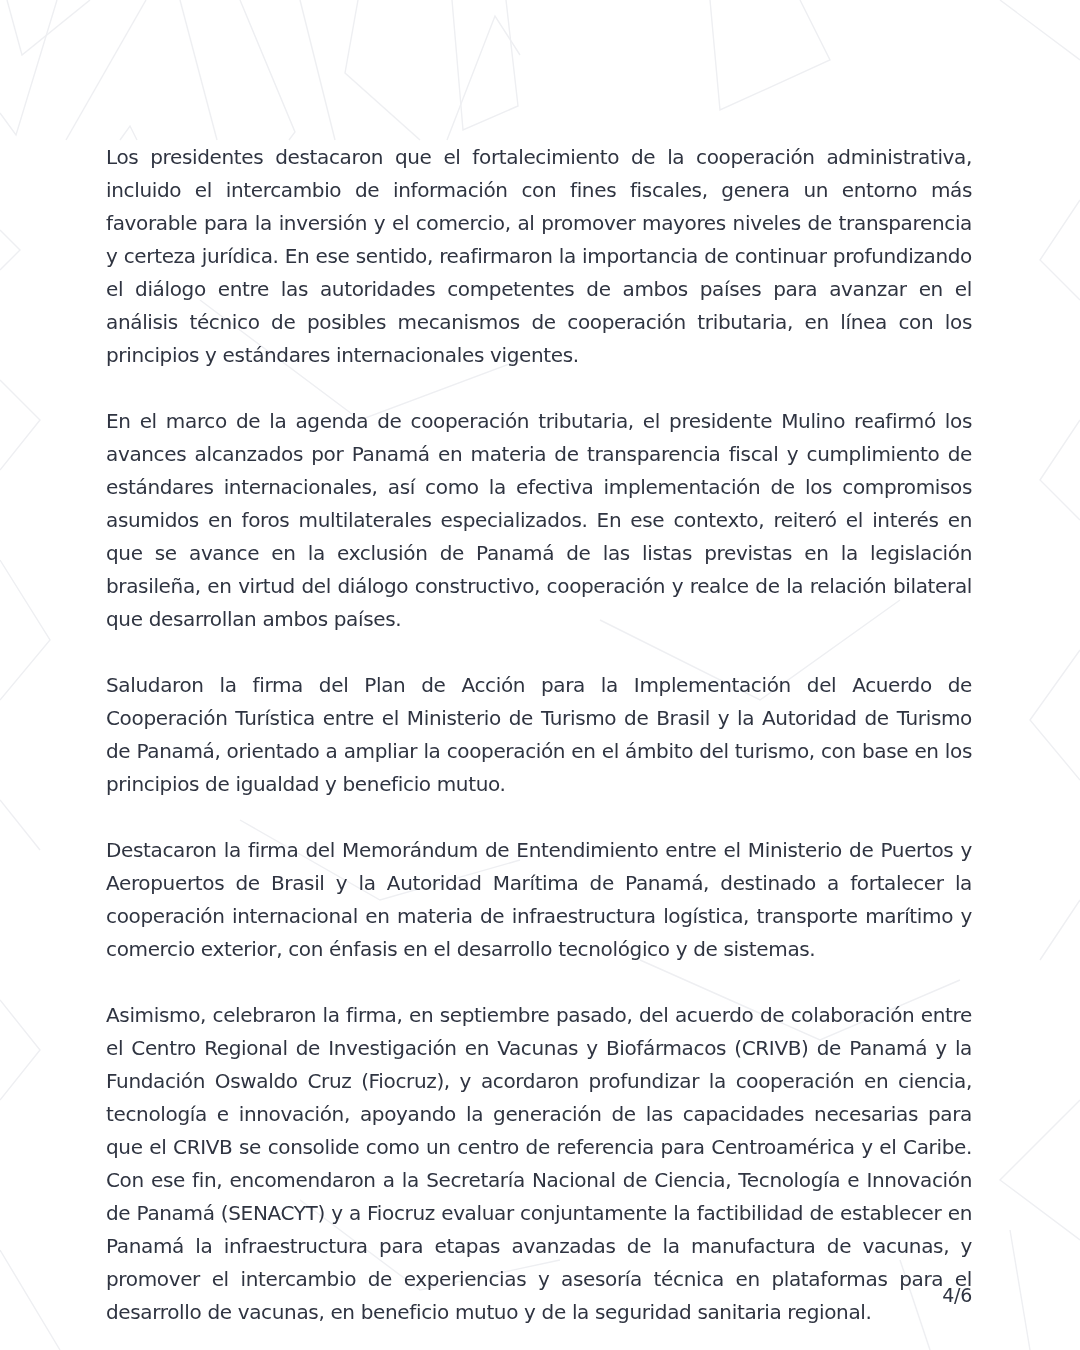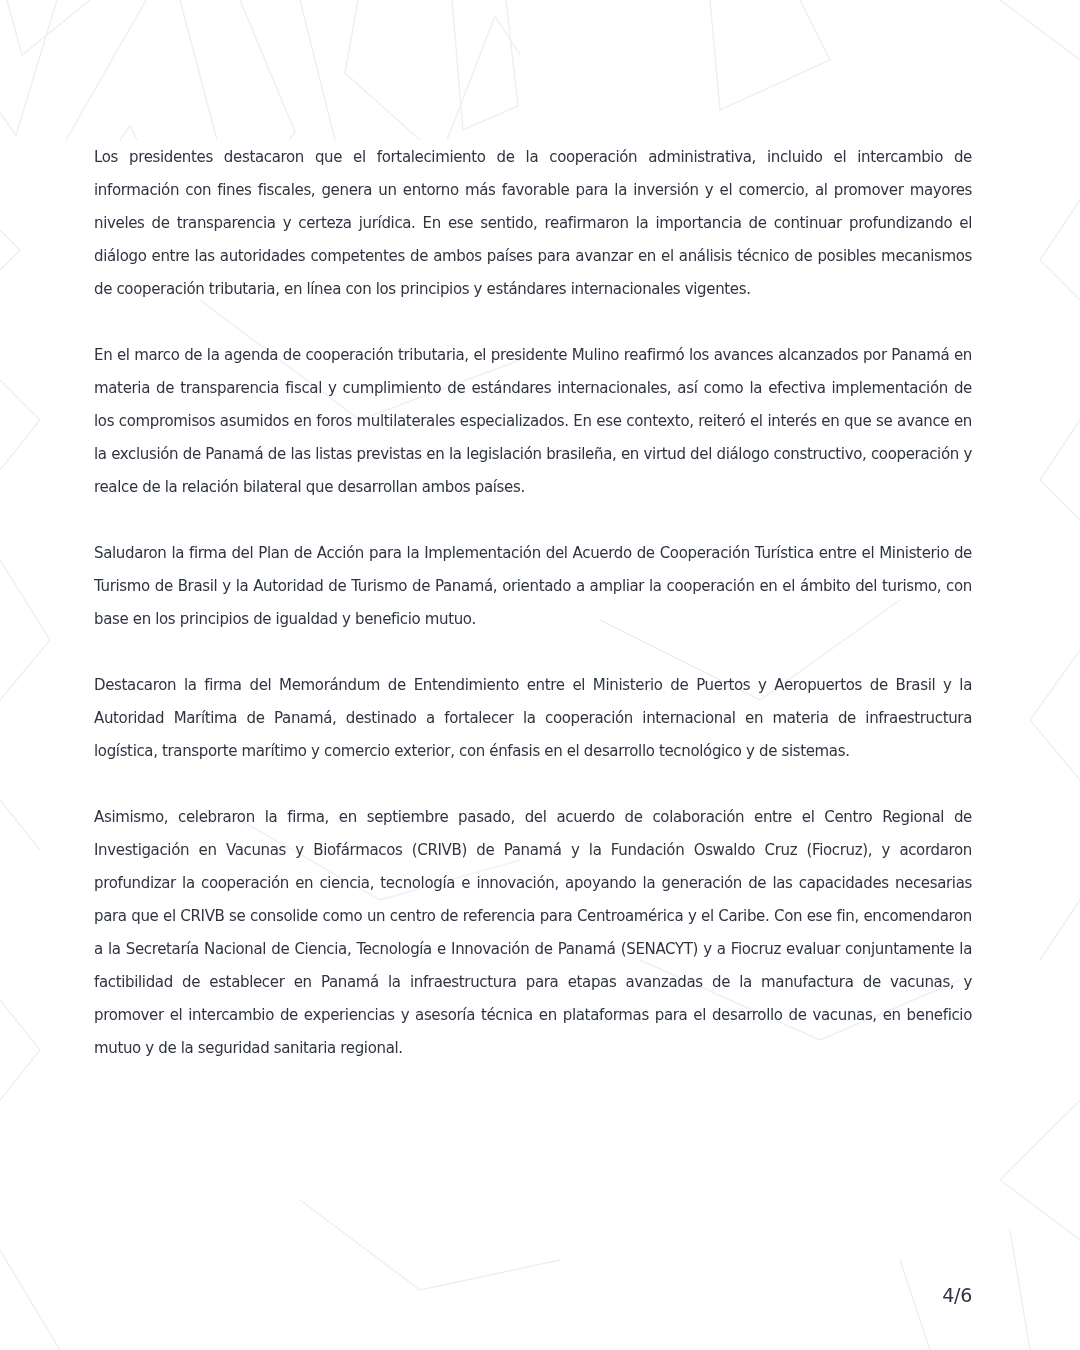--- a/index.html
+++ b/index.html
@@ -27,22 +27,22 @@
     }
     .content {
       position: absolute;
       left: 94px;
       top: 141px;
       width: 878px;
       z-index: 1;
       color: #2f3441;
     }
     .para {
-      margin: 0 0 33px 0;
-      font-size: 15px;
+      margin: 0 0 33px 12px;
+      font-size: 20px;
       line-height: 33px;
       text-align: justify;
       letter-spacing: -0.35px;
       word-spacing: 0px;
     }
     .page-number {
       position: absolute;
       right: 108px;
       top: 1284px;
       font-size: 19px;

